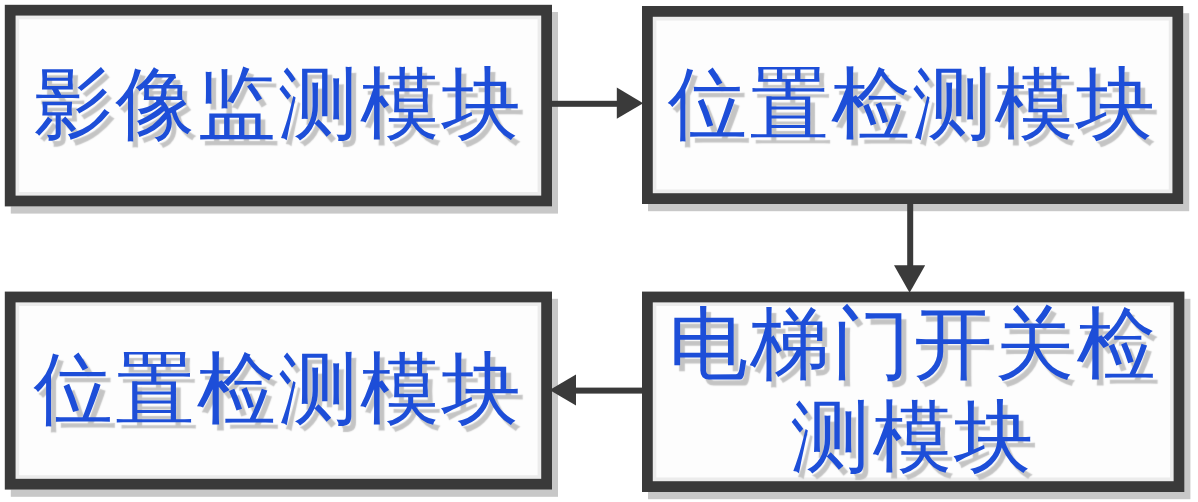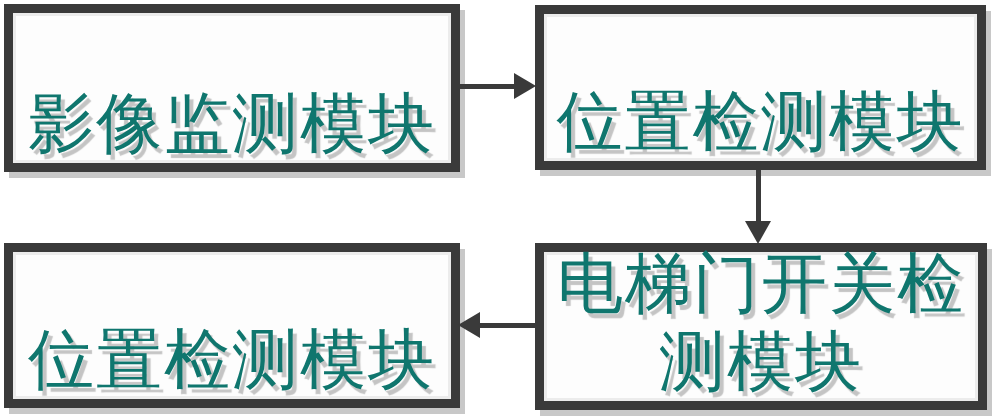--- a/index.html
+++ b/index.html
@@ -14,24 +14,24 @@
     background: #ffffff;
     overflow: hidden;
     font-family: "Liberation Serif", "DejaVu Serif", serif;
   }
   .node {
     position: absolute;
     border: 9px solid #3a3a3a;
     background: #fdfdfd;
     box-shadow: 5px 6px 0 #c8c8c8, inset 0 0 0 3px #ececec;
     display: flex;
-    align-items: flex-end;
+    align-items: center;
     justify-content: center;
     text-align: center;
-    color: #0f766e;
+    color: #1d4ed8;
     font-size: 66px;
     letter-spacing: 2px;
     line-height: 78px;
     text-shadow: 4px 5px 1px #c4c4c4;
     overflow: visible;
   }
   .node1 { left: 4px;   top: 4px;   width: 438px; height: 150px; }
   .node2 { left: 535px; top: 5px;   width: 433px; height: 147px; }
   .node3 { left: 535px; top: 243px; width: 434px; height: 149px; }
   .node4 { left: 4px;   top: 243px; width: 438px; height: 147px; }

